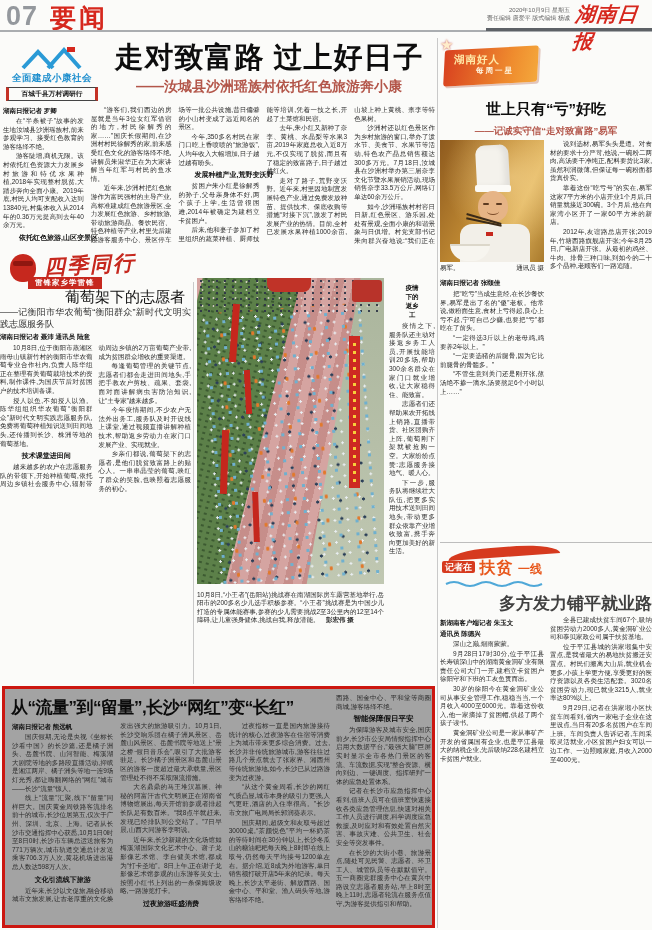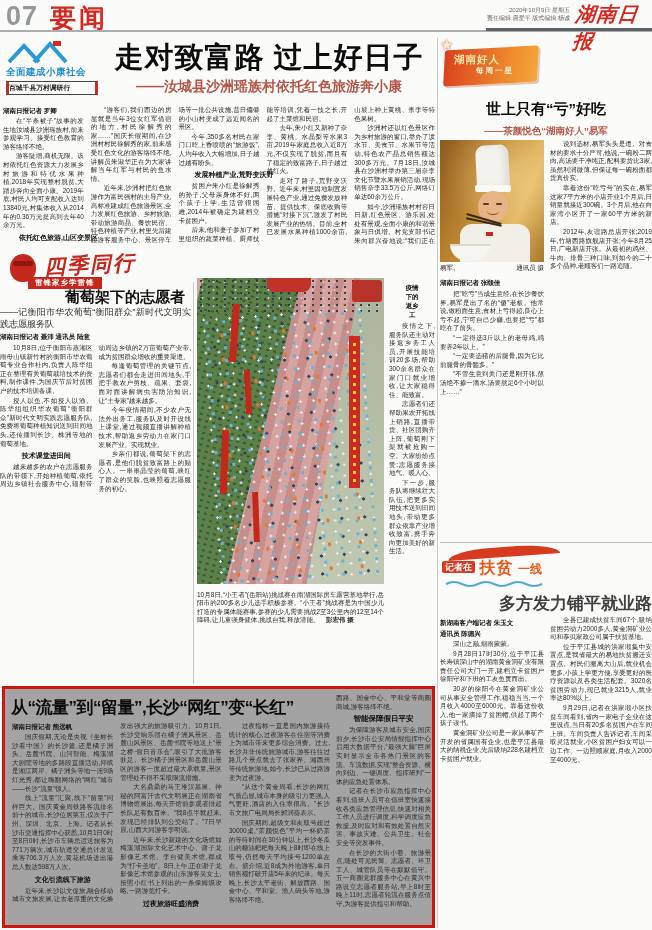--- a/index.html
+++ b/index.html
@@ -16,33 +16,33 @@
 .cols2{column-count:2;column-gap:6px;overflow:hidden}
 .vline{width:1px;background:#c9c9c9}
 
 .hdr-num{left:6px;top:1px;font-size:27px;font-weight:bold;color:#94989d;letter-spacing:1px}
 .hdr-sec{left:50px;top:1px;font-size:26px;font-weight:900;color:#d6281e;letter-spacing:3px}
 .hdr-meta{left:420px;top:6px;width:150px;text-align:right;font-size:6px;color:#666;line-height:8px}
 .masthead{left:574px;top:1px;font-size:20px;font-weight:900;font-style:italic;color:#d6281e;transform:skewX(-6deg);letter-spacing:1px}
 .hline1{left:0;top:30px;width:652px;height:2px;background:#aaadb0}
 .hline2{left:486px;top:28px;width:166px;height:3px;background:#5d6166}
 
-.xk{left:6px;top:40px;width:92px;height:64px;text-align:left}
+.xk{left:6px;top:46px;width:92px;height:64px;text-align:center}
 .xk .t1{color:#1f8fce;font-weight:900;font-size:9.5px;letter-spacing:.5px;margin-top:-2px}
 .xk .t2{border:1px solid #444;border-left:3px solid #c53226;border-right:3px solid #c53226;font-size:6.8px;font-weight:bold;color:#222;margin-top:2px;padding:1px 0}
 
 .lead-title{left:100px;top:38px;width:338px;text-align:center;font-size:29px;font-weight:900;color:#0d0d0d;letter-spacing:1px}
 .lead-sub{left:100px;top:78px;width:338px;text-align:center;font-size:14px;font-weight:bold;color:#b3564a}
 .lead-body{left:3px;top:106px;width:432px;height:146px}
 
 .lf-icon{left:10px;top:254px;width:26px;height:28px;background:#c6281e;border-radius:50% 50% 46% 46%}
 .lf-icon:before{content:"";position:absolute;left:3px;top:7px;width:20px;height:5px;background:#8f1710;border-radius:2px}
 .lf-script{left:44px;top:251px;font-size:21px;font-weight:900;font-style:italic;color:#c6281e;transform:rotate(-3deg);letter-spacing:2px}
 .lf-banner{left:28px;top:277px;background:#c6281e;color:#fff;font-size:7.5px;font-weight:bold;padding:1px 7px;letter-spacing:1px}
-.lf-title{left:58px;top:288px;width:134px;text-align:center;font-size:15px;font-weight:700;color:#111}
+.lf-title{left:58px;top:288px;width:134px;text-align:center;font-size:15px;font-weight:400;color:#111}
 .lf-sub{left:0;top:307px;width:191px;font-size:9px;line-height:11.5px;color:#333;text-align:justify}
 .lf-byl{left:0;top:332px;width:191px}
 .lf-body{left:0;top:344px;width:191px;height:342px}
 
 .mphoto{left:197px;top:278px;width:187px;height:306px;background:#cf9793;overflow:hidden}
 .mp-track{position:absolute;inset:0;background:repeating-linear-gradient(103deg,rgba(255,255,255,.13) 0 9px,rgba(120,60,60,.10) 9px 18px)}
 .mp-grass{position:absolute;left:-34px;top:-20px;width:96px;height:370px;background:linear-gradient(#4f7342,#6f955c);transform:rotate(14deg);background-image:radial-gradient(#3c5a31 1.2px,transparent 1.5px);background-size:7px 6px;background-color:#5c8049}
 .mp-path{position:absolute;right:-30px;top:-14px;width:82px;height:360px;background:linear-gradient(#a9b49b,#c3cab5);transform:rotate(10deg)}
 .mp-crowd{position:absolute;left:0;top:0;width:100%;height:34px;background-image:radial-gradient(#2e3547 1.2px,transparent 1.5px),radial-gradient(#d8d2c6 1px,transparent 1.3px);background-size:8px 6px,11px 8px;opacity:.92}
 .mp-run{position:absolute;left:8px;top:30px;right:12px;bottom:4px;transform:rotate(-4deg);background-image:radial-gradient(circle,#6fb0cf 1.6px,transparent 1.9px),radial-gradient(circle,#e2792c 1.7px,transparent 2px),radial-gradient(circle,#2b3f58 1.4px,transparent 1.7px),radial-gradient(circle,#e9eef2 1px,transparent 1.3px);background-size:17px 13px,31px 24px,23px 18px,13px 11px;background-position:2px 3px,9px 11px,5px 7px,1px 1px}
@@ -199,21 +199,21 @@
     <p class="bd">下一步,服务队将继续壮大队伍,把更多实用技术送到田间地头,带动更多群众依靠产业增收致富,携手奔向更加美好的新生活。</p>
   </div>
 
   <div class="abs hr-badge">
     <div class="hr-ribbon"></div>
     <span class="hr-star">★</span>
     <div class="hr-b1">湖南好人</div>
     <div class="hr-b2">每周一星</div>
   </div>
   <div class="abs hr-title">世上只有“亏”好吃</div>
-  <div class="abs hr-sub">——茶颜悦色“湖南好人”易军</div>
+  <div class="abs hr-sub">——记诚实守信“走对致富路”易军</div>
   <div class="abs cphoto">
     <div class="c-glow"></div>
     <div class="c-hat"></div>
     <div class="c-band"></div>
     <div class="c-face"></div>
     <div class="c-eye e1"></div>
     <div class="c-eye e2"></div>
     <div class="c-smile"></div>
     <div class="c-body"></div>
     <div class="c-flag"></div>

